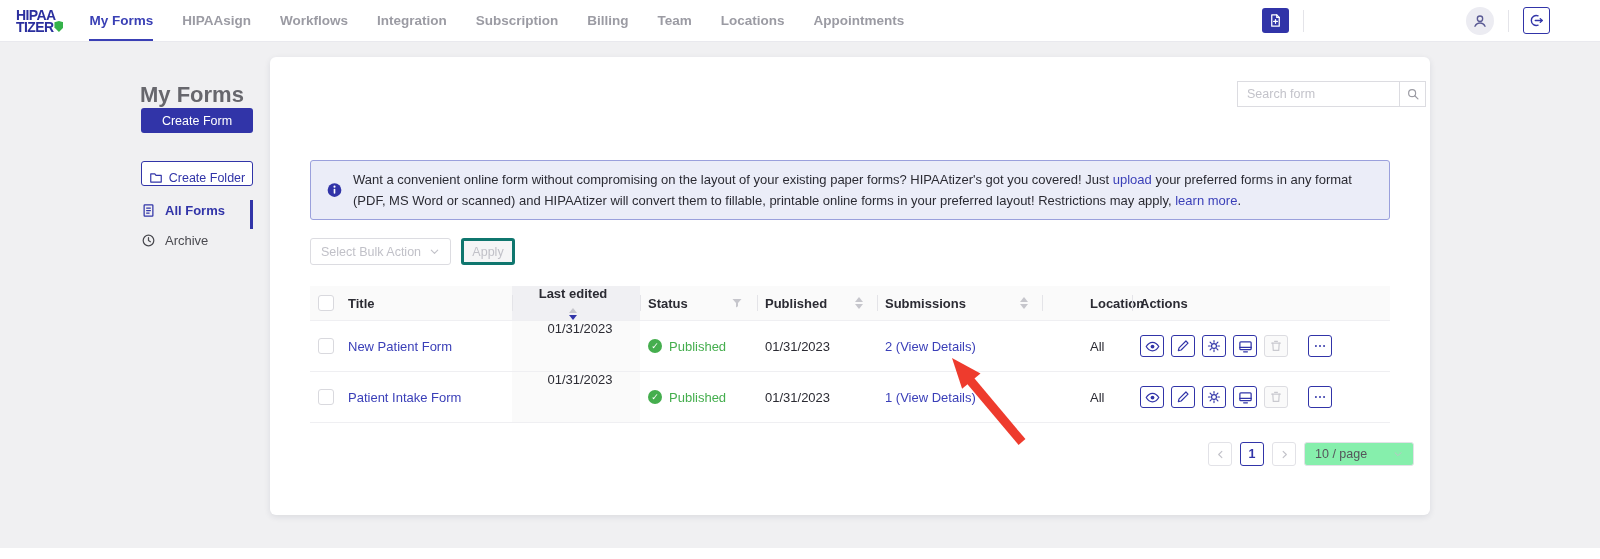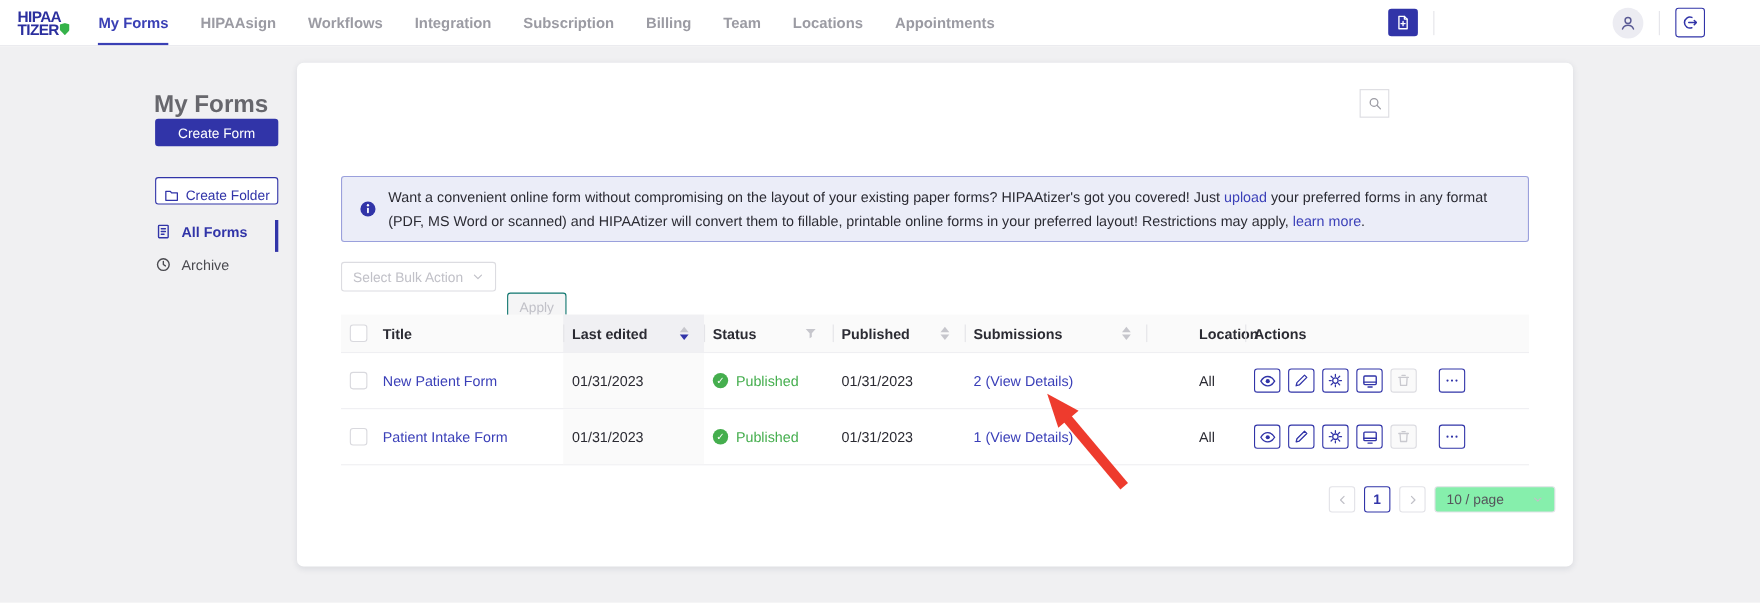--- a/index.html
+++ b/index.html
@@ -62,34 +62,34 @@
             border:1px solid #9aa0dc; border-radius:3px; padding:8px 20px 8px 42px;
             font-size:13px; line-height:21px; color:#2b2b33; }
   .banner-icon { position:absolute; left:16px; top:50%; transform:translateY(-50%); display:flex; }
   .inline-link { color:#3a3fb8; cursor:pointer; text-decoration:none; }
 
   
   .bulk-select { position:absolute; left:310px; top:238px; width:141px; height:27px; background:#fff;
                  border:1px solid #dcdce1; border-radius:3px; display:flex; align-items:center;
                  justify-content:space-between; padding:0 10px; font-size:12.5px; color:#c1c1c8; cursor:pointer; }
   .bulk-apply { position:absolute; left:461px; top:238px; width:54px; height:27px; background:#f5f5f6;
-                border:1px solid #0f766e; border-radius:3px; color:#c1c1c8; font-size:12.5px; font-family:inherit;margin-top:28px; }
+                border:3px solid #0f766e; border-radius:3px; color:#c1c1c8; font-size:12.5px; font-family:inherit; }
 
   
   .table { position:absolute; left:310px; top:286px; width:1080px; font-size:13px; color:#2b2b33; }
   .thead { display:flex; height:35px; background:#fafafa; border-bottom:1px solid #efeff2; }
   .th { display:flex; align-items:center; justify-content:space-between; padding:0 14px 0 8px;
         font-weight:700; position:relative; }
   .th .th-label { white-space:nowrap; }
   .th.sep::before { content:""; position:absolute; left:0; top:9px; bottom:9px; width:1px; background:#e4e4e8; }
   .th-edited-bg { background:#f0f0f3; }
   .trow { display:flex; height:51px; border-bottom:1px solid #efeff2; }
   .td { display:flex; align-items:center; padding-left:8px; }
   .td-edited-bg { background:#fafafa; }
-  .col-cb{width:30px;} .col-title{width:172px;} .col-edited{width:128px;} .col-status{width:117px;}
+  .col-cb{width:30px;} .col-title{width:172px;} .col-edited{width:128px;flex-direction:column;} .col-status{width:117px;}
   .col-pub{width:120px;} .col-sub{width:165px;} .col-loc{width:90px;padding-left:48px;} .col-act{width:258px;}
   .checkbox { width:16px; height:16px; border:1px solid #d9d9de; border-radius:3px; background:#fff; cursor:pointer; }
   .cell-link { color:#3a3fb8; cursor:pointer; }
   .status-ok { display:flex; align-items:center; gap:7px; color:#45ae4e; }
   .status-dot { width:14px; height:14px; border-radius:50%; background:#45ae4e; color:#fff; font-size:9px;
                 display:flex; align-items:center; justify-content:center; line-height:1; }
   .sorter { display:flex; flex-direction:column; gap:2px; }
   .caret-up { width:0; height:0; border-left:4px solid transparent; border-right:4px solid transparent;
               border-bottom:5px solid #c6c6cc; }
   .caret-down { width:0; height:0; border-left:4px solid transparent; border-right:4px solid transparent;
@@ -204,20 +204,21 @@
     <span>
       <svg class="ic" width="15" height="15" viewBox="0 0 24 24" fill="none" stroke="currentColor" stroke-width="2" stroke-linecap="round" stroke-linejoin="round">
           <circle cx="12" cy="12" r="8.5"></circle>
           <path d="M12 7.5V12l3 2"></path>
         </svg>
     </span>
     <span>Archive</span>
   </div>
 
   <div class="search-wrap">
+    <input class="search-input" placeholder="Search form" style="">
     <button class="search-btn">
       <span>
         <svg class="ic" width="14" height="14" viewBox="0 0 24 24" fill="none" stroke="currentColor" stroke-width="2" stroke-linecap="round">
             <circle cx="10.5" cy="10.5" r="6"></circle>
             <path d="M15 15l5.5 5.5"></path>
           </svg>
       </span>
     </button>
   </div>
 

